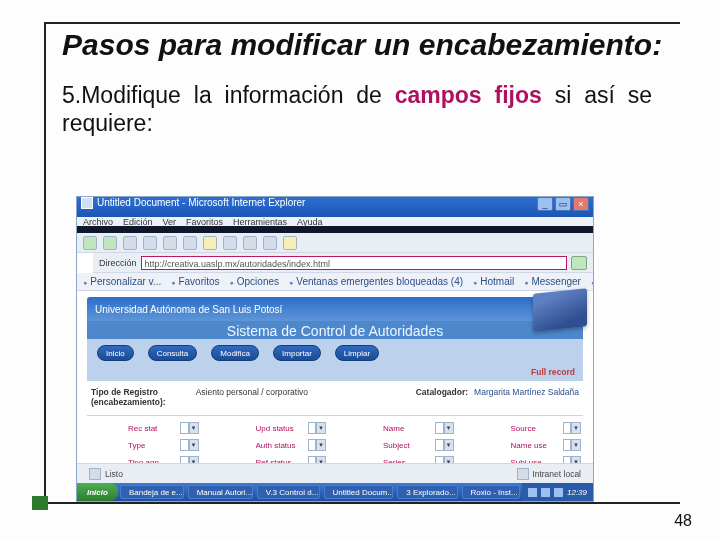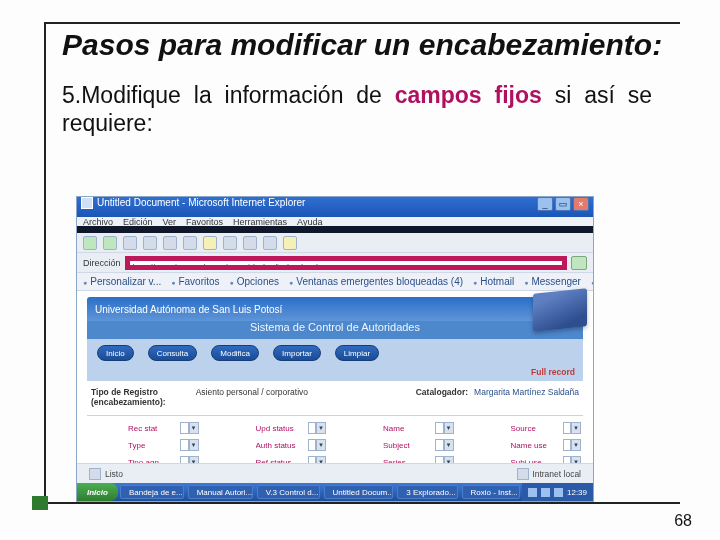--- a/index.html
+++ b/index.html
@@ -21,31 +21,31 @@
   .titlebar { height: 20px; background: linear-gradient(#2f6ed1,#1b56b6); display: flex; align-items: flex-start; padding: 0 4px; gap: 4px; }
   .titlebar .doc-ic { width: 12px; height: 12px; background: #cfe0f5; border: 1px solid #fff; }
   .titlebar .ttl { color: #fff; font-size: 10px; flex: 1; white-space: nowrap; overflow: hidden; }
   .titlebar .winbtns { display: flex; gap: 2px; }
   .titlebar .winbtns span { width: 16px; height: 14px; background: #9cc1ee; border: 1px solid #4a74b8; border-radius: 2px; display: inline-flex; align-items: center; justify-content: center; color: #08255a; font-size: 9px; }
   .menubar { height: 16px; background: #eef2f8; display: flex; align-items: center; gap: 10px; padding: 0 6px; font-size: 9px; color: #333; border-bottom: 7px solid #0f172a; }
   .toolbar { height: 20px; background: #e9eef5; display: flex; align-items: center; gap: 6px; padding: 0 6px; border-bottom: 1px solid #cfd8e4; }
   .toolbar .ic { width: 14px; height: 14px; background: #d3dce8; border: 1px solid #9fb3cd; border-radius: 2px; }
   .toolbar .ic.g { background: #bfe6bf; }
   .toolbar .ic.y { background: #f7f0b6; }
-  .addrbar { height: 20px; background: #e9eef5; display: flex; align-items: center; gap: 4px; padding: 0 6px; border-bottom: 1px solid #cfd8e4; font-size: 9px; }
+  .addrbar { height: 20px; background: #e9eef5; display: flex; align-items: center; gap: 4px; padding: 0 6px; border-bottom: 1px solid #cfd8e4; font-size: 9px; margin-left: 16px; }
   .addrbar .lbl { color: #333; }
-  .addrbar .fld { flex: 1; height: 14px; background: #fff; border: 5px solid #be185d; padding: 0 3px; color: #555; font-size: 9px; line-height: 14px; white-space: nowrap; overflow: hidden; }
+  .addrbar .fld { flex: 1; height: 14px; background: #fff; border: 1px solid #be185d; padding: 0 3px; color: #555; font-size: 9px; line-height: 14px; white-space: nowrap; overflow: hidden; }
   .addrbar .go { width: 16px; height: 14px; background: #bfe6bf; border: 1px solid #7da77d; border-radius: 2px; }
   .linkbar { height: 18px; background: #eef2f8; display: flex; align-items: center; gap: 10px; padding: 0 6px; border-bottom: 1px solid #cfd8e4; font-size: 10px; color: #2a4f8a; white-space: nowrap; overflow: hidden; }
   .linkbar span::before { content: "●"; color: #6a88b6; margin-right: 3px; font-size: 7px; }
 
   .page { background: #fff; padding: 6px 10px 0 10px; }
   .band { height: 24px; background: linear-gradient(180deg,#2a6fc8 0%, #5f95d8 100%); border-radius: 3px 3px 0 0; display: flex; align-items: center; padding: 0 8px; color: #fff; font-size: 10px; position: relative; overflow: visible; }
   .band .book { position: absolute; right: -4px; top: -6px; width: 54px; height: 38px; background: linear-gradient(160deg,#5e7fc2 20%,#2e4e8f 80%); border-radius: 3px; transform: skewY(-6deg); box-shadow: 0 2px 4px rgba(0,0,0,.3); }
-  .band2 { height: 18px; background: #4d88cd; display: flex; align-items: flex-start; justify-content: center; color: #eef5ff; font-size: 11px; }
+  .band2 { height: 18px; background: #4d88cd; display: flex; align-items: flex-end; justify-content: center; color: #eef5ff; font-size: 14px; }
   .btnrow { height: 28px; background: #bcd2ec; display: flex; align-items: center; gap: 14px; padding: 0 10px; }
   .btnrow .btn { height: 16px; padding: 0 8px; background: linear-gradient(#2f6ac0,#1b4c96); color: #fff; font-size: 8px; border-radius: 8px; display: flex; align-items: center; border: 1px solid #163d78; }
   .fullrec { height: 14px; background: #bcd2ec; text-align: right; padding-right: 8px; color: #c13a3a; font-size: 8.5px; font-weight: bold; }
 
   .meta { display: flex; gap: 30px; padding: 6px 4px 8px 4px; font-size: 8.5px; color: #333; border-bottom: 1px solid #c8d4e5; }
   .meta .mlbl { font-weight: bold; white-space: pre; }
   .meta .mval { color: #333; }
   .meta .right { margin-left: auto; display: flex; gap: 6px; }
   .meta .cl { color: #2a4f8a; }
 
@@ -57,21 +57,21 @@
   .gdrop { width: 10px; height: 12px; background: #d7e1ef; border: 1px solid #9fb3cd; display: flex; align-items: center; justify-content: center; font-size: 7px; color: #345; }
 
   .iestatus { position: absolute; left: 0; right: 0; bottom: 18px; height: 20px; background: #e9eef5; border-top: 1px solid #cfd8e4; display: flex; align-items: center; font-size: 8.5px; color: #444; padding: 0 12px; gap: 4px; }
   .iestatus .pane { margin-left: auto; display: flex; align-items: center; gap: 3px; }
   .iestatus .ic { width: 12px; height: 12px; background: #d3dce8; border: 1px solid #9fb3cd; }
 
   .taskbar { position: absolute; left: 0; right: 0; bottom: 0; height: 18px; background: linear-gradient(#3c78d4,#1d4fa0); display: flex; align-items: center; font-size: 8px; color: #fff; }
   .taskbar .start { height: 18px; background: linear-gradient(#4caf50,#2e7d32); padding: 0 10px; display: flex; align-items: center; font-weight: bold; border-radius: 0 8px 8px 0; font-style: italic; gap: 3px; }
   .taskbar .titem { height: 14px; margin: 0 2px; padding: 0 5px; background: #2f61b0; border: 1px solid #4a7cc8; border-radius: 2px; display: flex; align-items: center; gap: 3px; white-space: nowrap; overflow: hidden; }
   .taskbar .titem .ti { width: 9px; height: 9px; background: #cfe0f5; }
-  .taskbar .tray { margin-left: auto; height: 18px; background: #2a5aa8; padding: 0 6px; display: flex; align-items: center; gap: 4px; }
+  .taskbar .tray { margin-left: auto; height: 18px; background: #2a5aa8; padding: 0 6px; display: flex; align-items: center; gap: 4px; font-style: italic; }
   .taskbar .tray .ti { width: 9px; height: 9px; background: #9cc1ee; }
 </style>
 </head>
 <body>
 
 <div class="slide">
   <div class="rule-top"></div>
   <div class="rule-left"></div>
   <div class="rule-bottom"></div>
   <div class="accent"></div>
@@ -315,14 +315,14 @@
         </div>
       <div class="tray">
         <span class="ti"></span>
         <span class="ti"></span>
         <span class="ti"></span>
         <span>12:39</span>
       </div>
     </div>
   </div>
 
-  <div class="pagenum">68</div>
+  <div class="pagenum">48</div>
 </div>
 
 </body></html>

